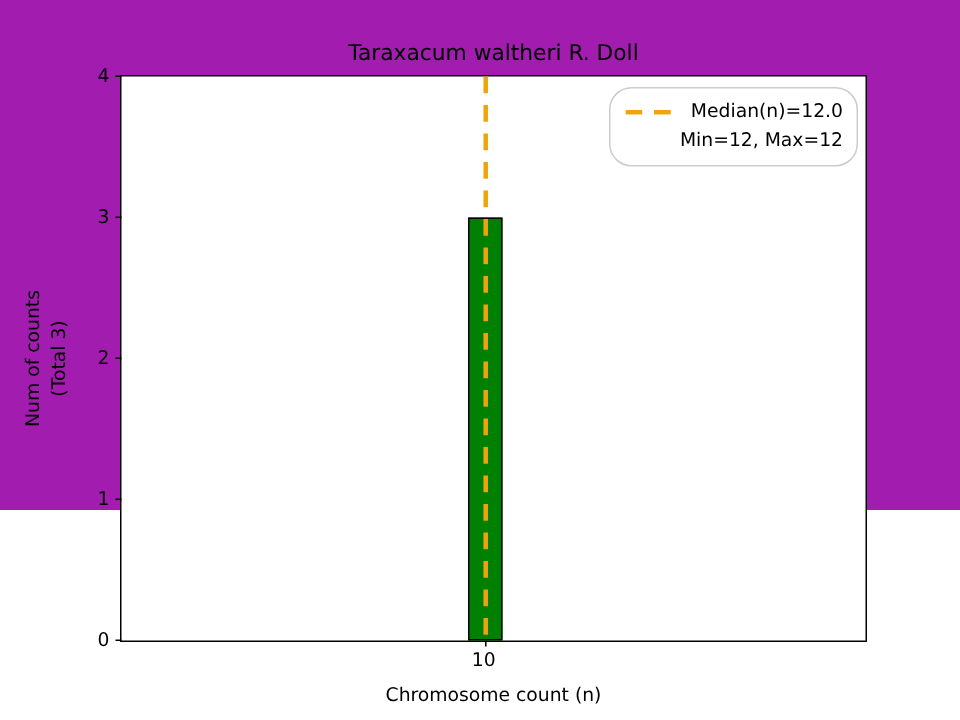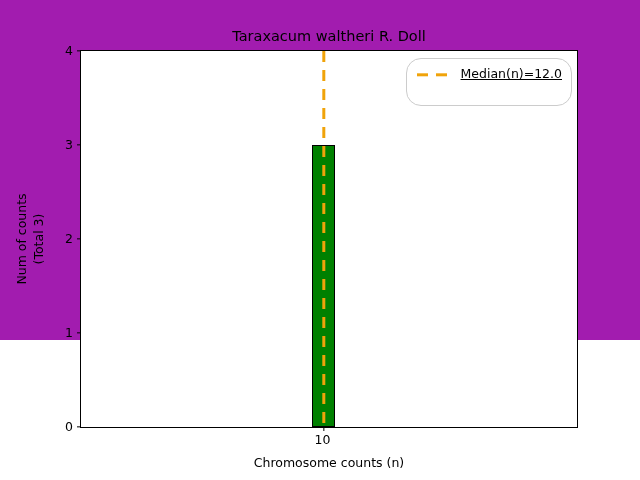--- a/index.html
+++ b/index.html
@@ -140,23 +140,22 @@
   }
 
   
   #legend {
     position: absolute;
     right: 5px;
     top: 7px;
     background: #ffffff;
     border: 1px solid #cccccc;
     border-radius: 15px;
-    padding: 6px 9px 21px 9px;
+    padding: 6px 9px 7px 9px;
     box-sizing: border-box;
-    text-decoration: underline;
   }
   .legend-row {
     display: flex;
     align-items: center;
     height: 19px;
   }
   .legend-sample {
     width: 36px;
     height: 19px;
     margin-right: 9px;
@@ -225,21 +224,24 @@
 
     <div id="median-line" style="left:242.5px"></div>
 
     <div id="legend">
       <div class="legend-row">
         <span class="legend-sample">
           <span class="dashline"></span>
         </span>
         <span class="legend-text">Median(n)=12.0</span>
       </div>
+      <div class="legend-row second">
+        <span class="legend-text">Min=12, Max=12</span>
+      </div>
     </div>
 
   </div>
 
   <div class="xtick-label" style="left:322.5px">10</div>
 
-  <div id="xlabel">Chromosome counts (n)</div>
+  <div id="xlabel">Chromosome count (n)</div>
 
 </div>
 
 </body></html>

